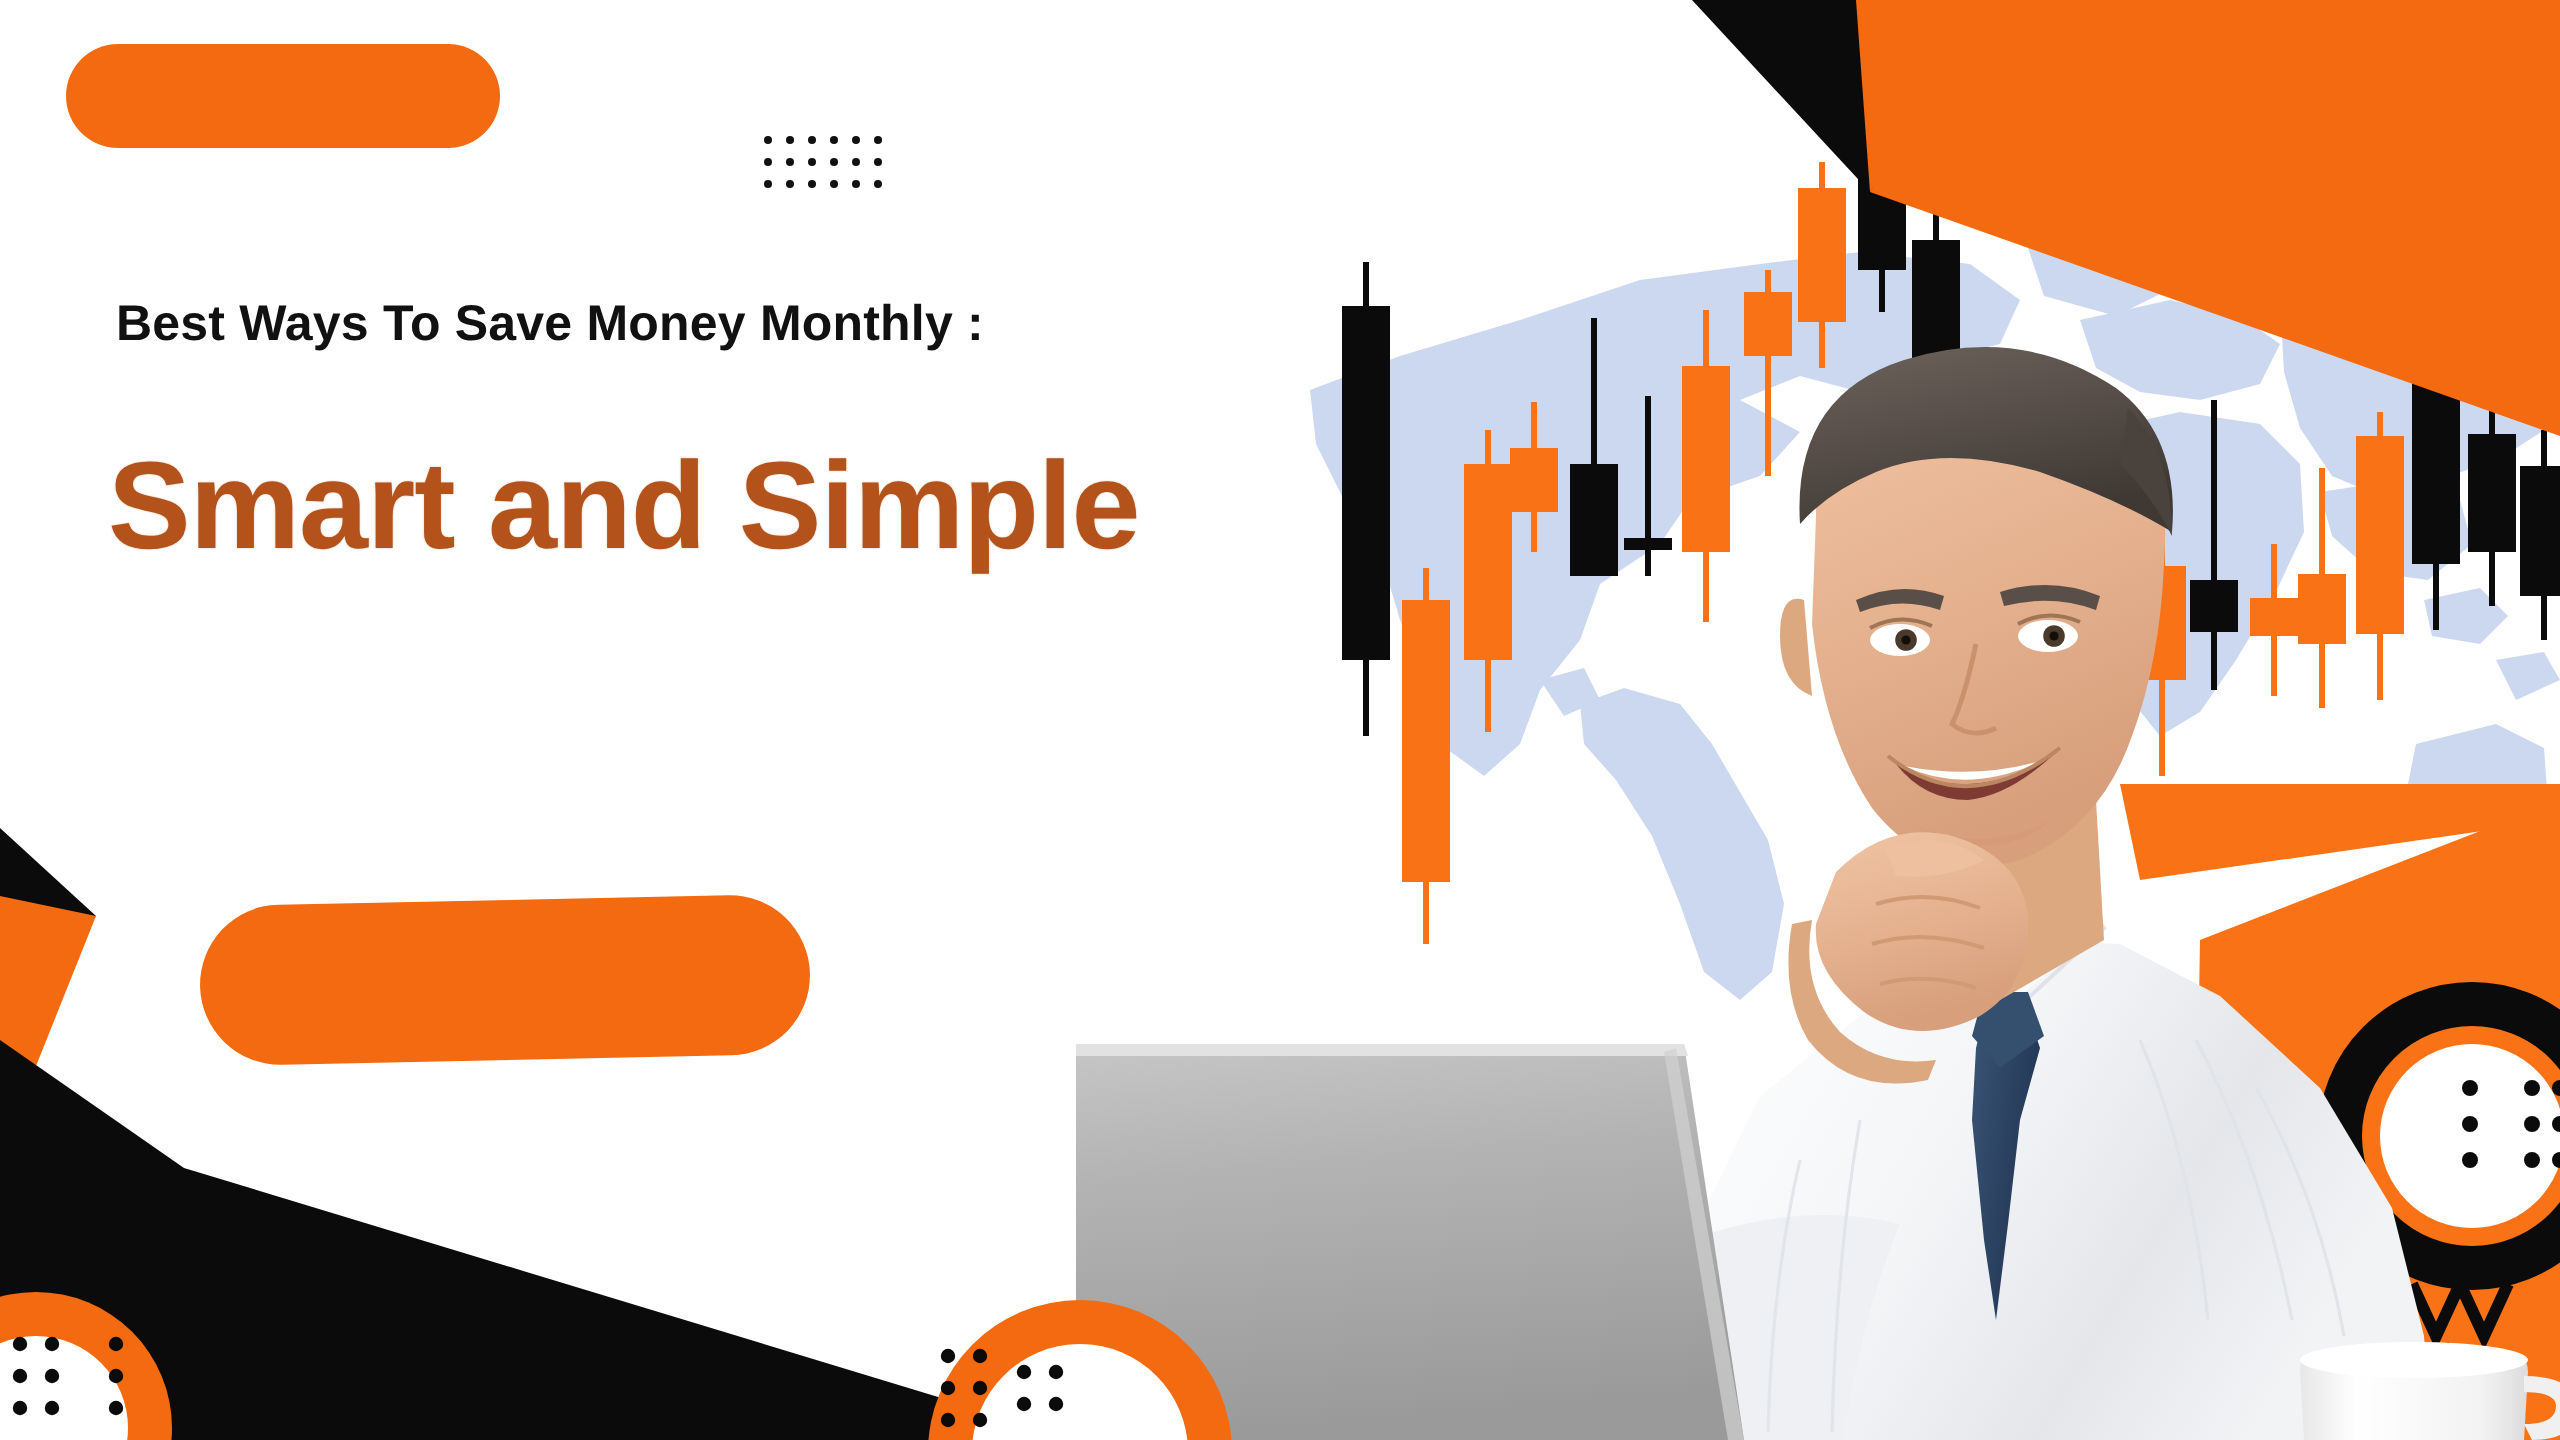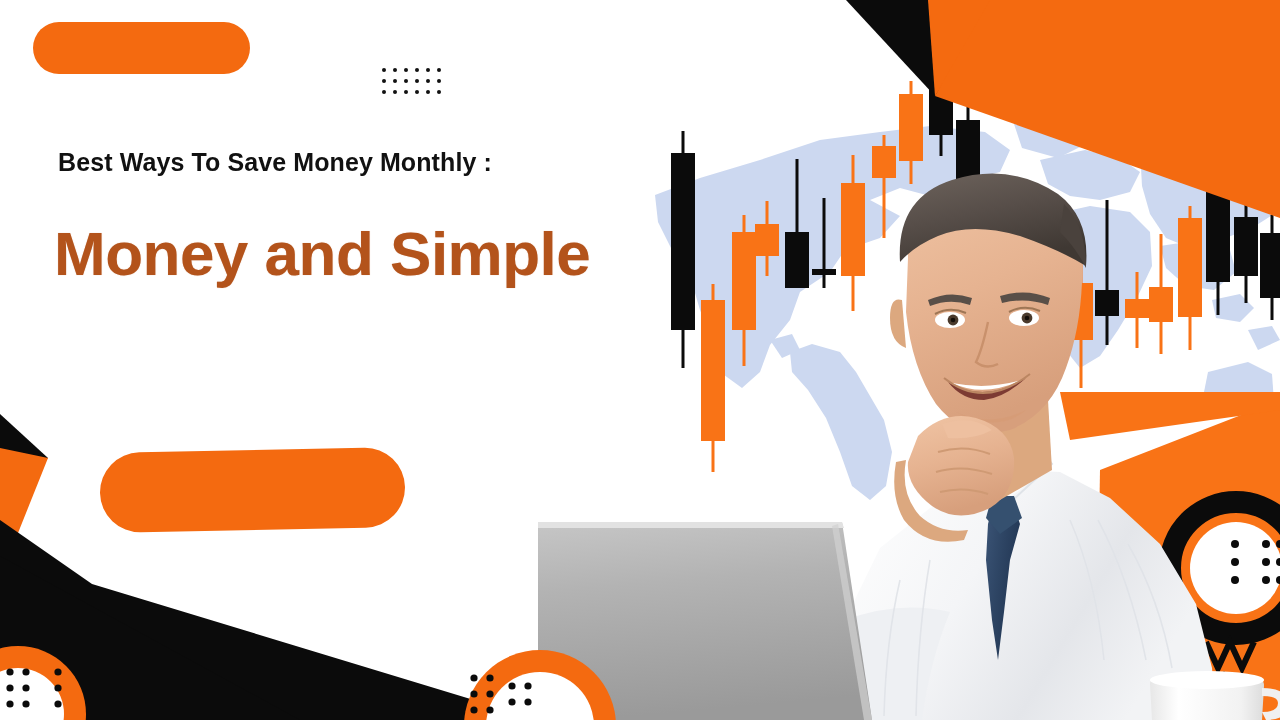--- a/index.html
+++ b/index.html
@@ -329,16 +329,16 @@
     <i></i>
       <i></i>
       <i></i>
       <i></i>
       <i></i>
       <i></i>
   </div>
 
   <div id="eyebrow">Best Ways To Save Money Monthly :</div>
   <div id="headline">
-    <span class="ln">Money and Simple</span>
+    <span class="ln">Smart and Simple</span>
   </div>
 
 </div>
 
 </body></html>

